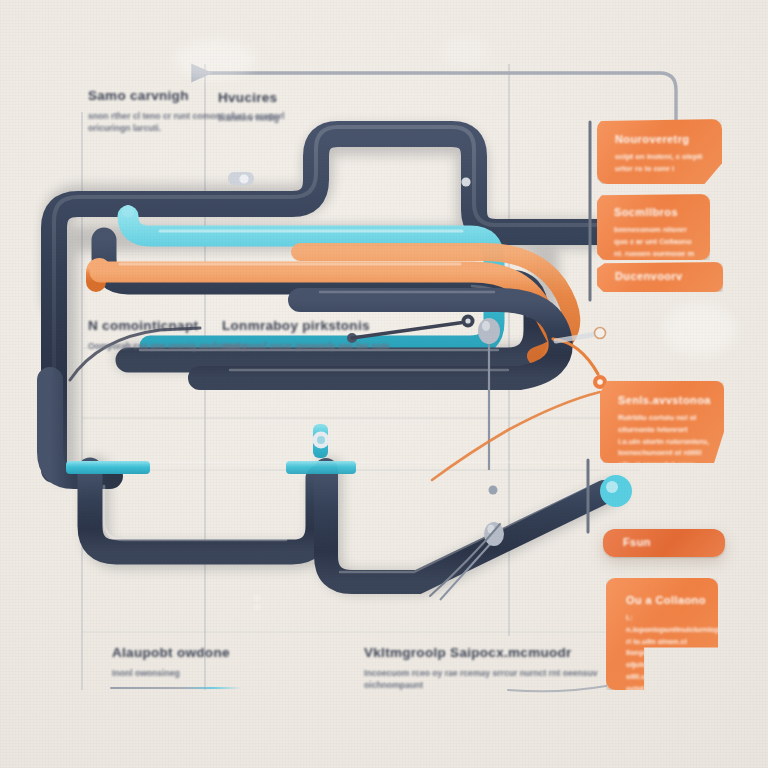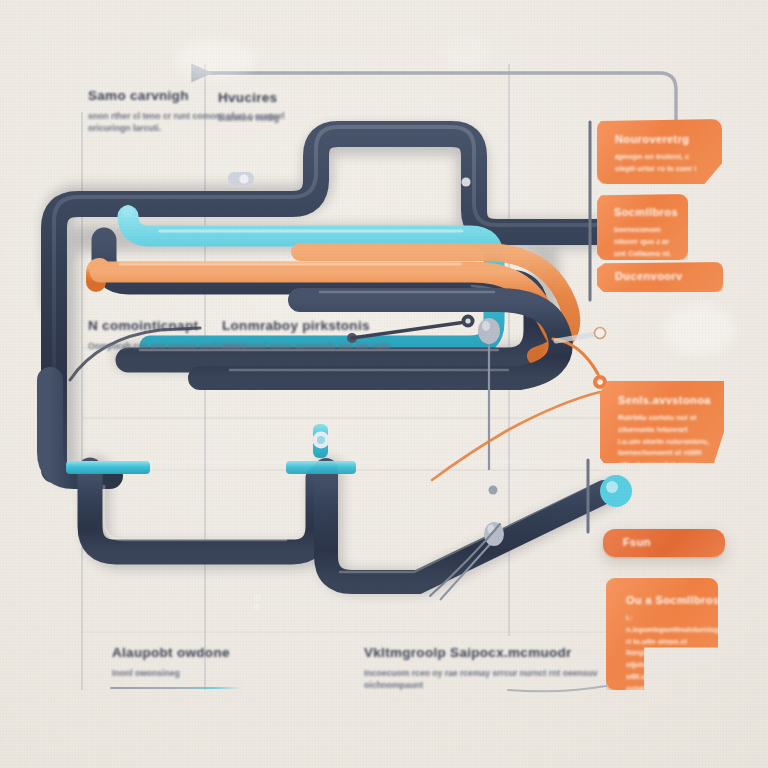--- a/index.html
+++ b/index.html
@@ -66,34 +66,34 @@
   }
 
   
   #card-1 {
     left: 597px; top: 119px; width: 125px; height: 65px;
     border-radius: 10px 10px 6px 10px;
     padding: 14px 14px 0 18px;
     clip-path: polygon(0 10%, 3% 3%, 100% 0, 100% 68%, 86% 100%, 4% 100%, 0 92%);
   }
   #card-2 {
-    left: 597px; top: 194px; width: 91px; height: 66px;
+    left: 597px; top: 194px; width: 113px; height: 66px;
     border-radius: 9px;
     padding: 12px 12px 0 17px;
     clip-path: polygon(0 11%, 4% 2%, 100% 0, 100% 100%, 5% 100%, 0 90%);
   }
   #card-3 {
     left: 597px; top: 262px; width: 126px; height: 30px;
     border-radius: 8px;
     padding: 8px 10px 0 18px;
     clip-path: polygon(0 22%, 6% 4%, 100% 0, 100% 100%, 5% 100%, 0 78%);
   }
   #card-4 {
     left: 600px; top: 381px; width: 124px; height: 82px;
-    border-radius: 0;
+    border-radius: 8px;
     padding: 13px 12px 0 18px;
     clip-path: polygon(6% 0, 100% 0, 100% 62%, 92% 100%, 3% 100%, 0 94%, 0 14%);
   }
   #card-5 {
     left: 603px; top: 529px; width: 122px; height: 28px;
     border-radius: 12px;
     padding: 7px 10px 0 20px;
     background: linear-gradient(135deg, #e9703a 0%, #e26a34 55%, #ea7f4b 100%);
   }
   #card-6 {
@@ -360,21 +360,21 @@
   <div class="bar" style="left:110px; top:687px; width:132px;"></div>
 
   <div class="txt wide" style="left:364px; top:645px;">
     <div class="h">Vkltmgroolp Saipocx.mcmuodr</div>
     <div class="s">Incoecuom rceo oy rae rcemay srrcur nurnct rnt oeensuv oichnompaunt</div>
   </div>
 
   <div class="card" id="card-1">
     <div class="grad"></div>
     <div class="ct">Nouroveretrg</div>
-    <div class="cb">apnopn on inoteni, c
+    <div class="cb">oclpt on inoteni, c
 olepti urtor ro lo conr i</div>
   </div>
 
   <div class="card" id="card-2">
     <div class="grad"></div>
     <div class="ct">Socmllbros</div>
     <div class="cb">beeneconom nlionrr quo z ar unt
 Collaono nl. ruooen ourmooe m
 norn toorrt.horme</div>
   </div>
@@ -393,20 +393,20 @@
 ollo gl rrnnurhrt sovu</div>
   </div>
 
   <div class="card" id="card-5">
     <div class="grad"></div>
     <div class="ct">Fsun</div>
   </div>
 
   <div class="card" id="card-6">
     <div class="grad"></div>
-    <div class="ct">Ou a Socmllbros</div>
+    <div class="ct">Ou a Collaono</div>
     <div class="cb">l.: n.loponlopunllnulclurnlop  rl lo.ulln olnon.cl
 llonpron orllo uun  oljulc ul hlourlu  ollll.uln
 olonnoholp ul oclpt  hlopnvrln ol.lllln
 olorruo.apnopn rl nun</div>
   </div>
 
 </div>
 
 </body></html>

